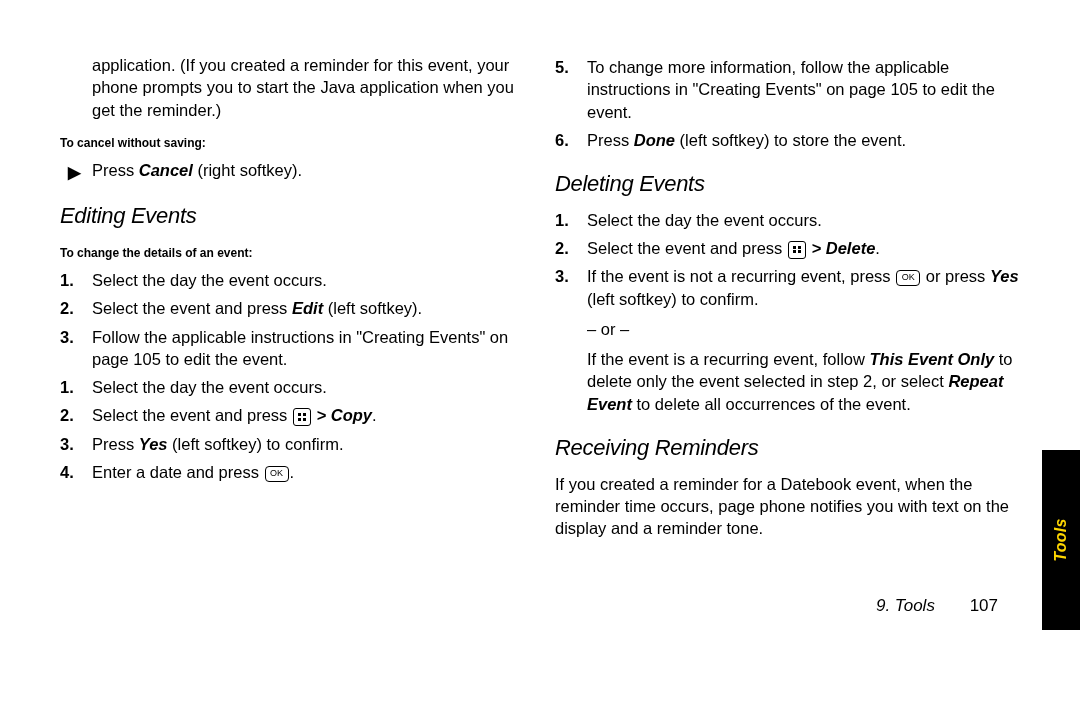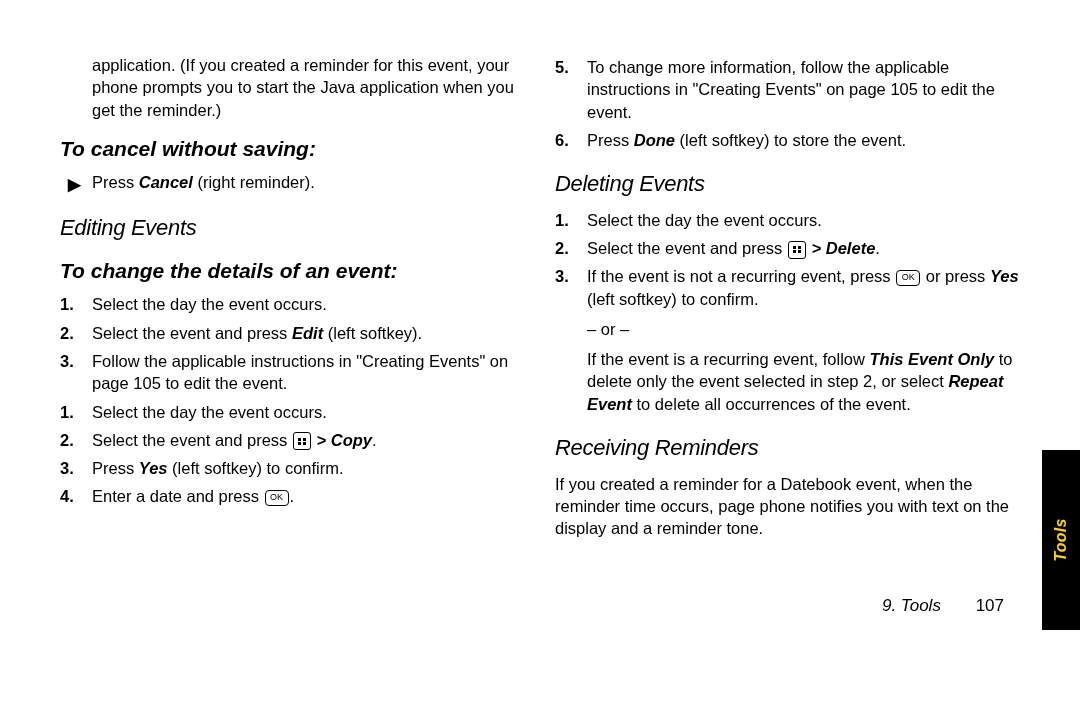--- a/index.html
+++ b/index.html
@@ -40,24 +40,23 @@
     margin: 6px 0;
   }
   ol.numlist li .num {
     min-width: 32px;
     font-weight: bold;
   }
   ol.numlist li .body {
     flex: 1;
   }
   .subhead-italic {
-    font-style: italic;
     font-weight: bold;
     margin: 14px 0 8px 0;
-    font-size: 21px;
+    font-size: 12px;
   }
   .section-head {
     font-style: italic;
     font-weight: normal;
     font-size: 22px;
     margin: 18px 0 10px 0;
     letter-spacing: -0.3px;
   }
   .indent-block {
     margin-left: 32px;
@@ -93,21 +92,21 @@
   .key-icon.square .grid {
     display: grid;
     grid-template-columns: 3px 3px;
     grid-template-rows: 3px 3px;
     gap: 1.5px;
   }
   .key-icon.square .grid div { background: #000; }
   .footer {
     position: absolute;
     bottom: 28px;
-    right: 76px;
+    right: 82px;
     font-size: 17px;
     font-style: italic;
   }
   .footer .pn { font-style: normal; margin-left: 30px; }
   .side-tab {
     position: absolute;
     right: 0;
     top: 450px;
     width: 38px;
     height: 180px;
@@ -139,21 +138,21 @@
       <div class="indent-block">
         <p>application. (If you created a reminder for this event, your phone prompts you to start the Java application when you get the reminder.)</p>
       </div>
 
 
       <div class="subhead-italic">To cancel without saving:</div>
 
       <div class="bullet-line">
         <span class="bullet-mark">▶</span>
         <span>
-          <span>Press </span><span class="bi">Cancel</span><span> (right reminder).</span>
+          <span>Press </span><span class="bi">Cancel</span><span> (right softkey).</span>
         </span>
       </div>
 
       <div class="section-head">Editing Events</div>
 
       <div class="subhead-italic">To change the details of an event:</div>
 
       <ol class="numlist">
         <li>
           <span class="num">1.</span>

